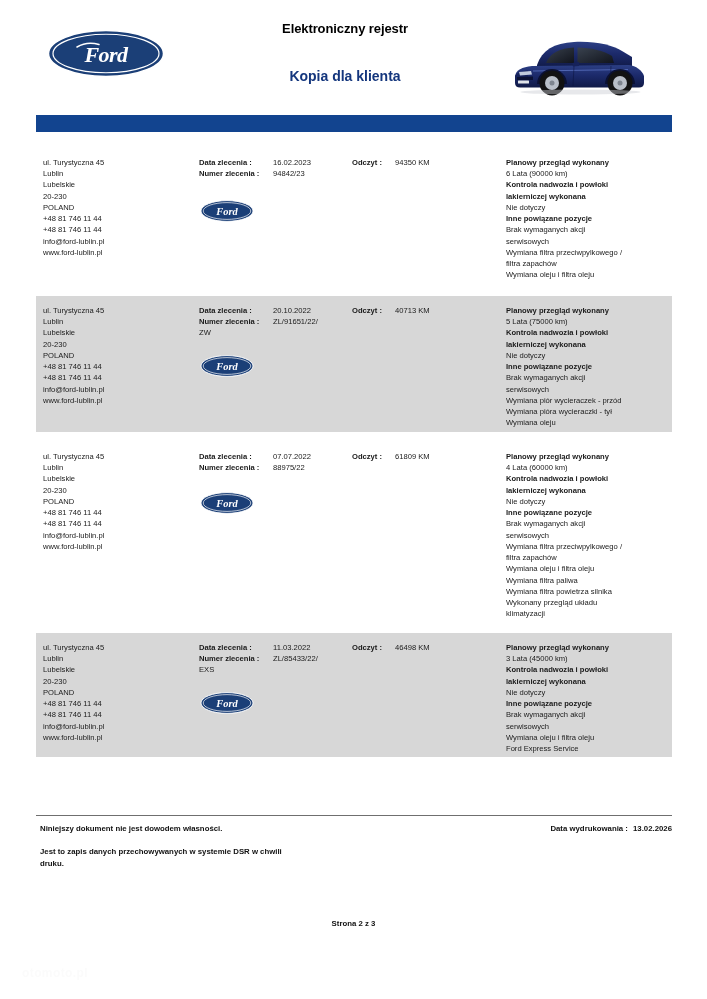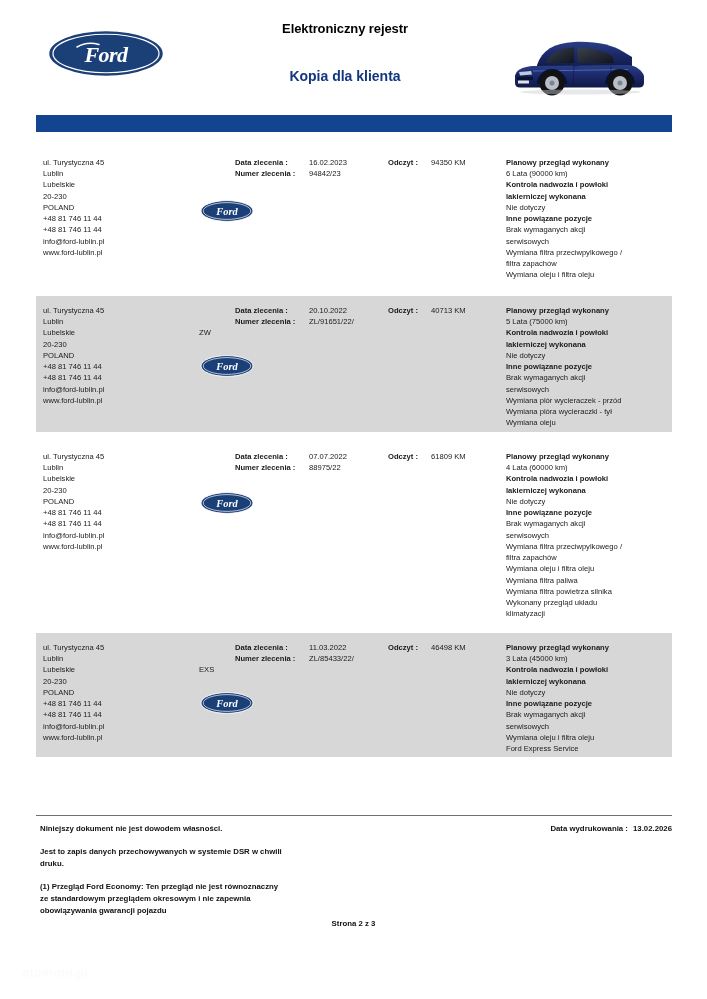--- a/index.html
+++ b/index.html
@@ -118,21 +118,21 @@
     top: 9px;
     font-size: 7.6px;
     line-height: 1.48;
     color: #1a1a1a;
   }
   .cell.service  { left: 7px;   width: 150px; }
   .cell.order    { left: 163px; width: 150px; }
   .cell.odo      { left: 316px; width: 150px; }
   .cell.details  { left: 470px; width: 160px; }
 
-  .kv { white-space: nowrap; margin-left: 36px; }
+  .kv { white-space: nowrap; }
   .kv .k {
     font-weight: bold;
     display: inline-block;
   }
   .kv .v { display: inline-block; }
 
   .kv.date .k { width: 74px; }
   .kv.num .k  { width: 74px; }
   .kv.odo .k  { width: 43px; }
 
@@ -502,25 +502,20 @@
 
   <div class="footer">
     <div class="footer-rule"></div>
 
     <div class="foot-left">
       <p>Niniejszy dokument nie jest dowodem własności.</p>
       <p>
         <span>Jest to zapis danych przechowywanych w systemie DSR w chwili</span><br>
         <span>druku.</span>
       </p>
-      <p>
-        <span>(1) Przegląd Ford Economy: Ten przegląd nie jest równoznaczny</span><br>
-        <span>ze standardowym przeglądem okresowym i nie zapewnia</span><br>
-        <span>obowiązywania gwarancji pojazdu</span>
-      </p>
     </div>
 
     <div class="foot-right">
       <div class="frow">
         <span>Data wydrukowania :</span><span class="fval">13.02.2026</span>
       </div>
     </div>
   </div>
 
   <div class="page-number">Strona 2 z 3</div>

